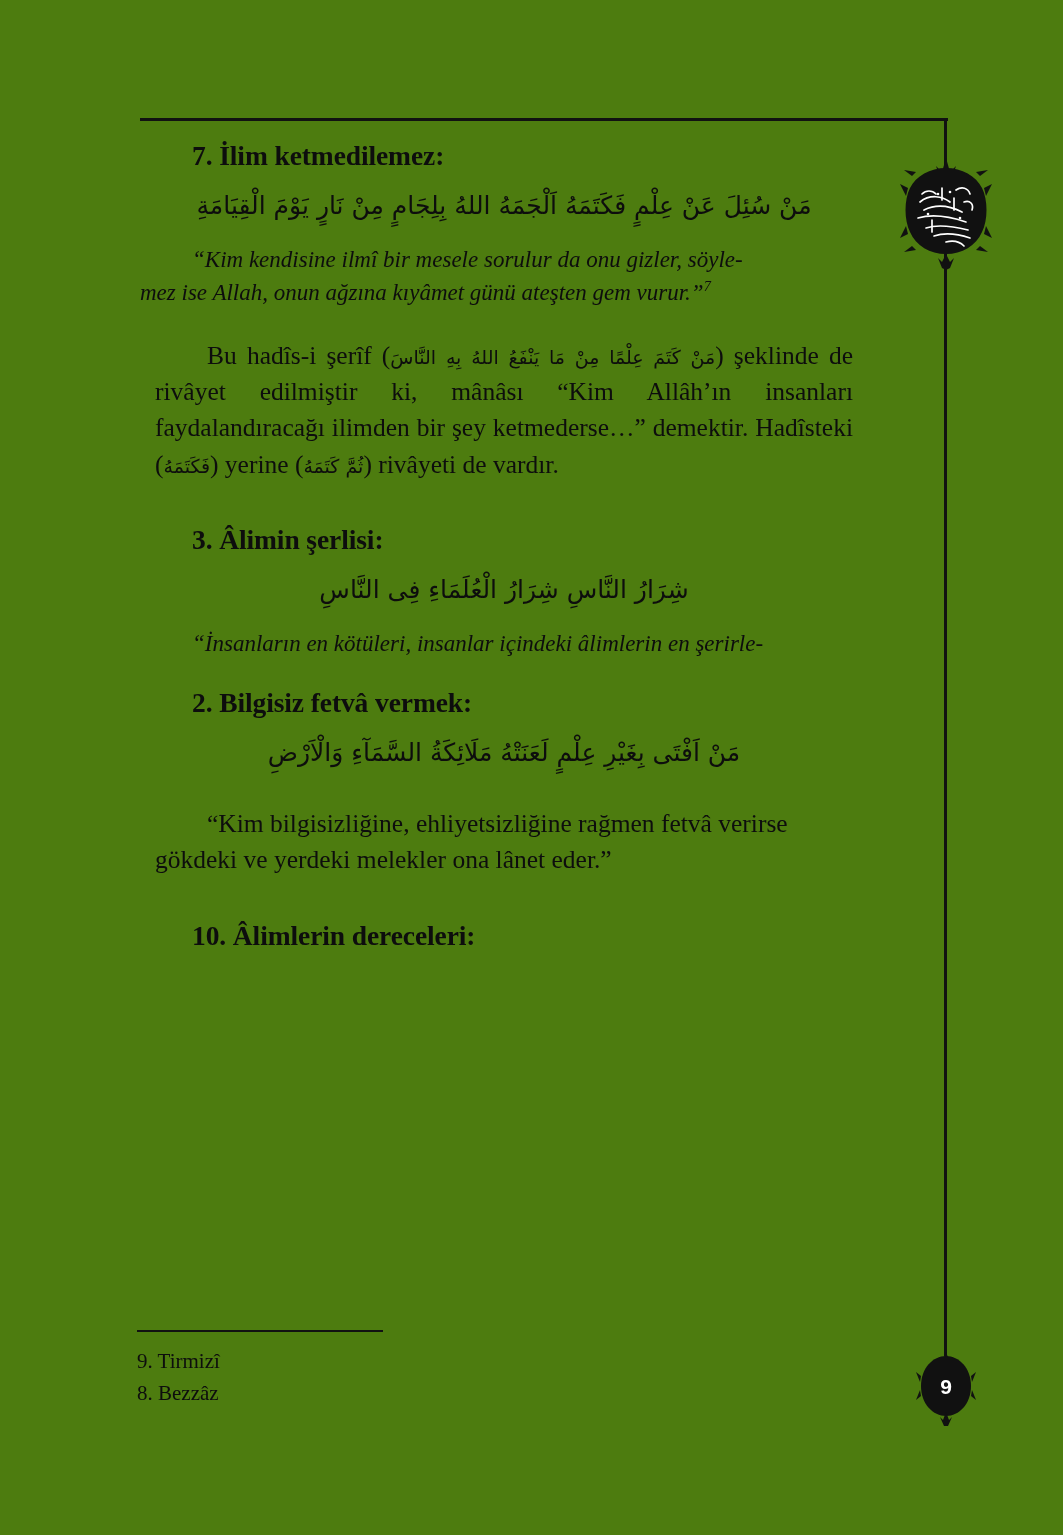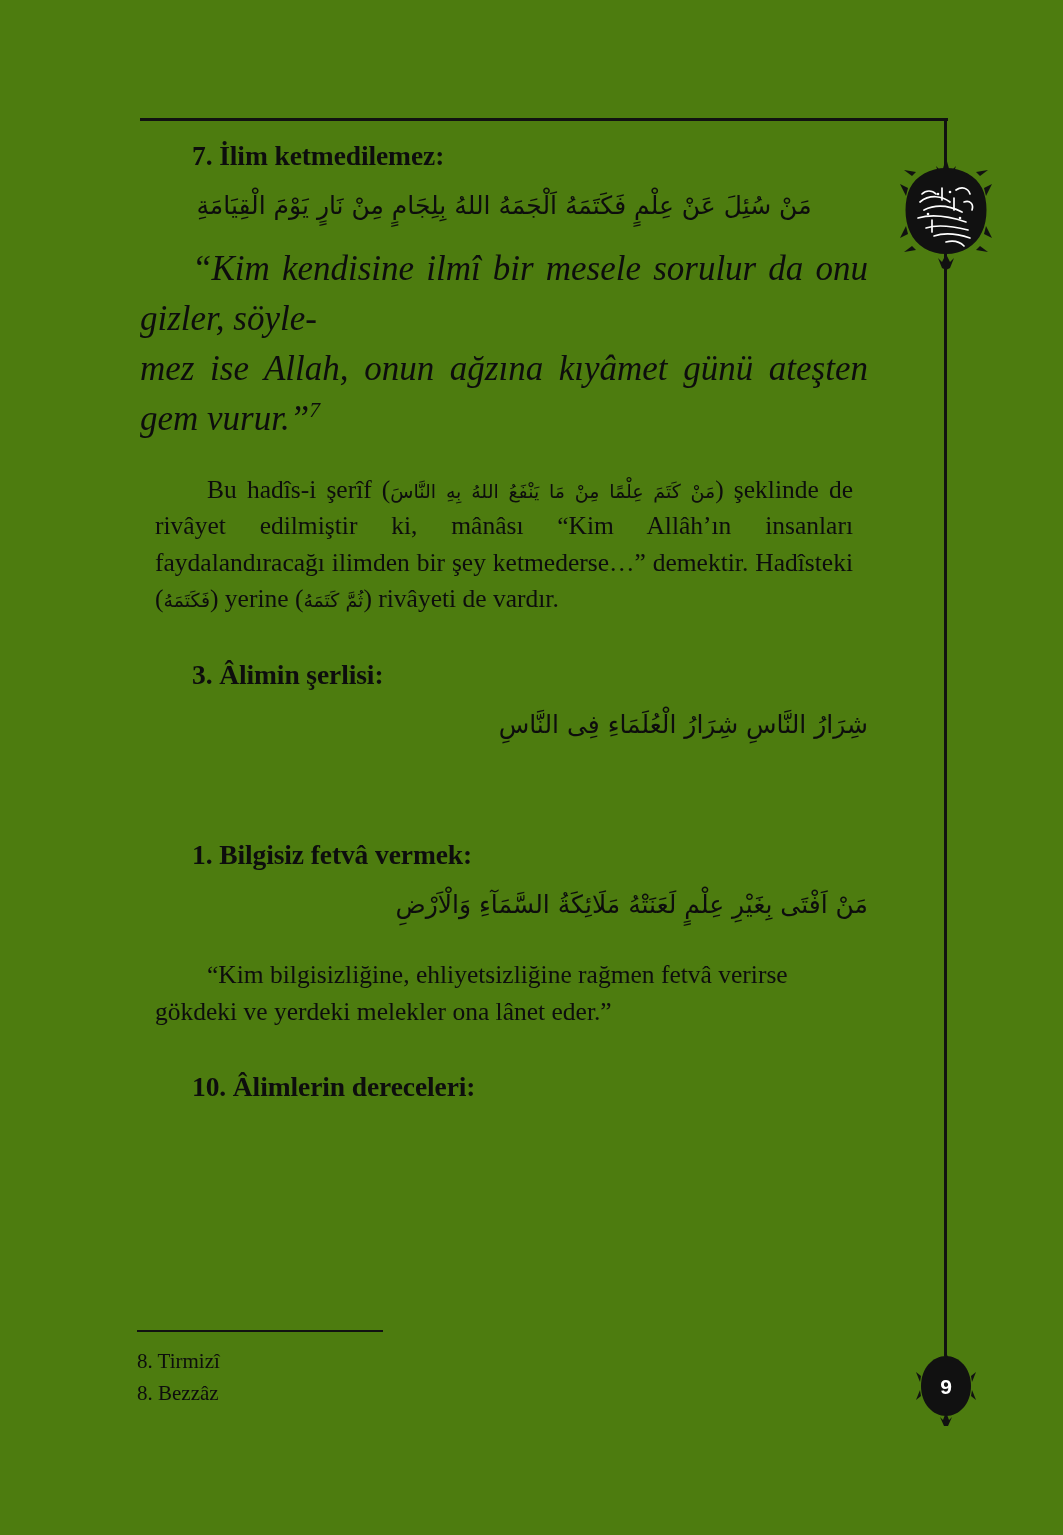--- a/index.html
+++ b/index.html
@@ -94,29 +94,29 @@
 
   .arabic {
     direction: rtl;
     unicode-bidi: bidi-override;
     font-family: "DejaVu Sans", "Liberation Sans", sans-serif;
     font-size: 25px;
     line-height: 1.95;
     margin: 0;
     white-space: nowrap;
   }
-  .arabic.center { }
+  .arabic.center { text-align: center; }
   .arabic.right  { text-align: center; }
   .arabic.justify { text-align: right; }
 
   .arabic-block { margin: 10px 0 0 0; }
 
   .trans {
     font-style: italic;
-    font-size: 35px;
+    font-size: 23px;
     line-height: 1.43;
     margin: 0;
     text-align: justify;
     text-indent: 52px;
     hyphens: manual;
   }
 
   .body-para {
     font-size: 25.5px;
     line-height: 1.43;
@@ -234,44 +234,44 @@
     </p>
 
     <div class="gap-md"></div>
 
     <h2 class="heading">3. Âlimin şerlisi:</h2>
     <div class="arabic-block">
       <p class="arabic center">شِرَارُ النَّاسِ شِرَارُ الْعُلَمَاءِ فِى النَّاسِ</p>
     </div>
     <div class="gap-sm"></div>
     <p class="trans">
-      <br>
+      <span>“İnsanların en kötüleri, insanlar içindeki âlimlerin en şerirle-</span><br>
     </p>
 
     <div class="gap-md"></div>
 
-    <h2 class="heading">1. Bilgisiz fetvâ vermek:</h2>
+    <h2 class="heading">2. Bilgisiz fetvâ vermek:</h2>
     <div class="arabic-block">
       <p class="arabic center">مَنْ اَفْتَى بِغَيْرِ عِلْمٍ لَعَنَتْهُ مَلَائِكَةُ السَّمَآءِ وَالْاَرْضِ</p>
     </div>
     <div class="gap-sm"></div>
     <p class="body-para">
       <span>“Kim bilgisizliğine, ehliyetsizliğine rağmen fetvâ verirse</span><br>
       <span style="display:inline-block;text-indent:0">gökdeki ve yerdeki melekler ona lânet eder.”</span>
     </p>
 
     <div class="gap-md"></div>
 
     <h2 class="heading">10. Âlimlerin dereceleri:</h2>
 
   </div>
 
   <div id="footnotes">
     <div id="footnote-rule"></div>
-    <p class="footnote">8. Tirmizî</p>
+    <p class="footnote">9. Tirmizî</p>
     <p class="footnote">8. Bezzâz</p>
   </div>
 
   <div id="folio">
     <svg viewBox="0 0 62 76" width="62" height="76" aria-hidden="true" style="position:absolute;left:0;top:0">
       <g fill="#111111">
         <path d="M31 2 L34 10 L38 7 L35 15 L31 18 L27 15 L24 7 L28 10 Z"></path>
         <path d="M31 6
                  C 44 6, 56 18, 56 36
                  C 56 54, 44 66, 31 66

